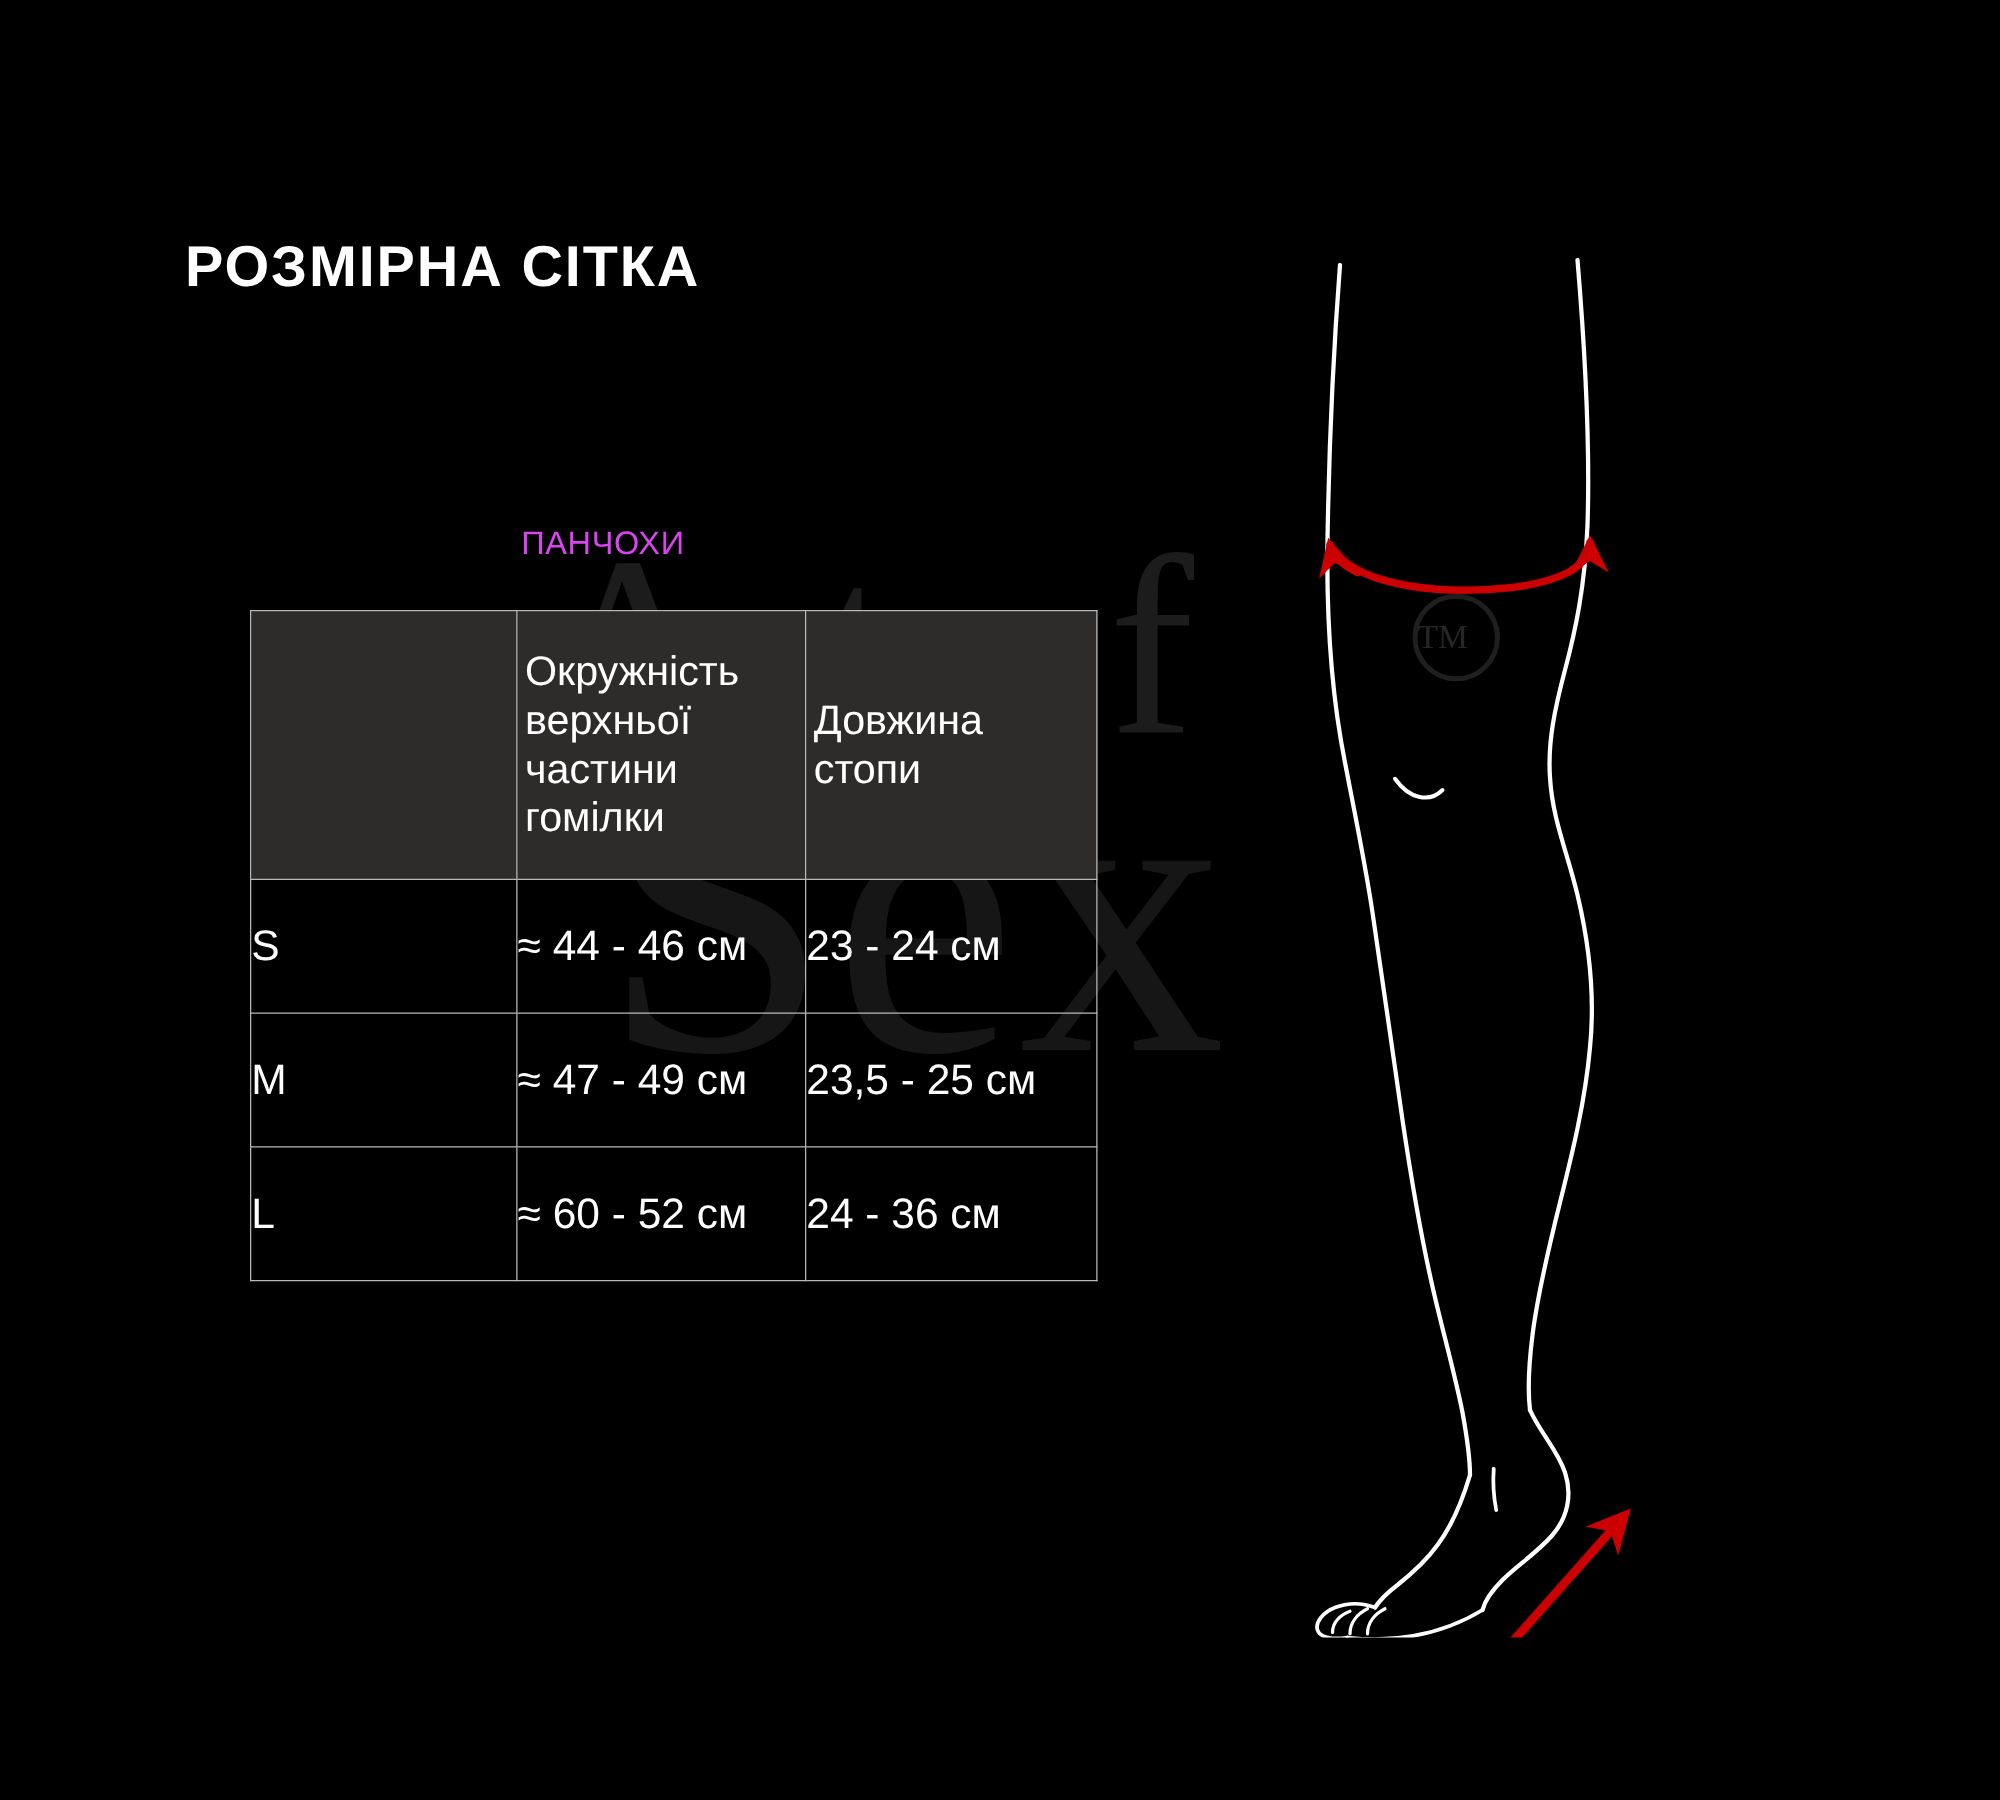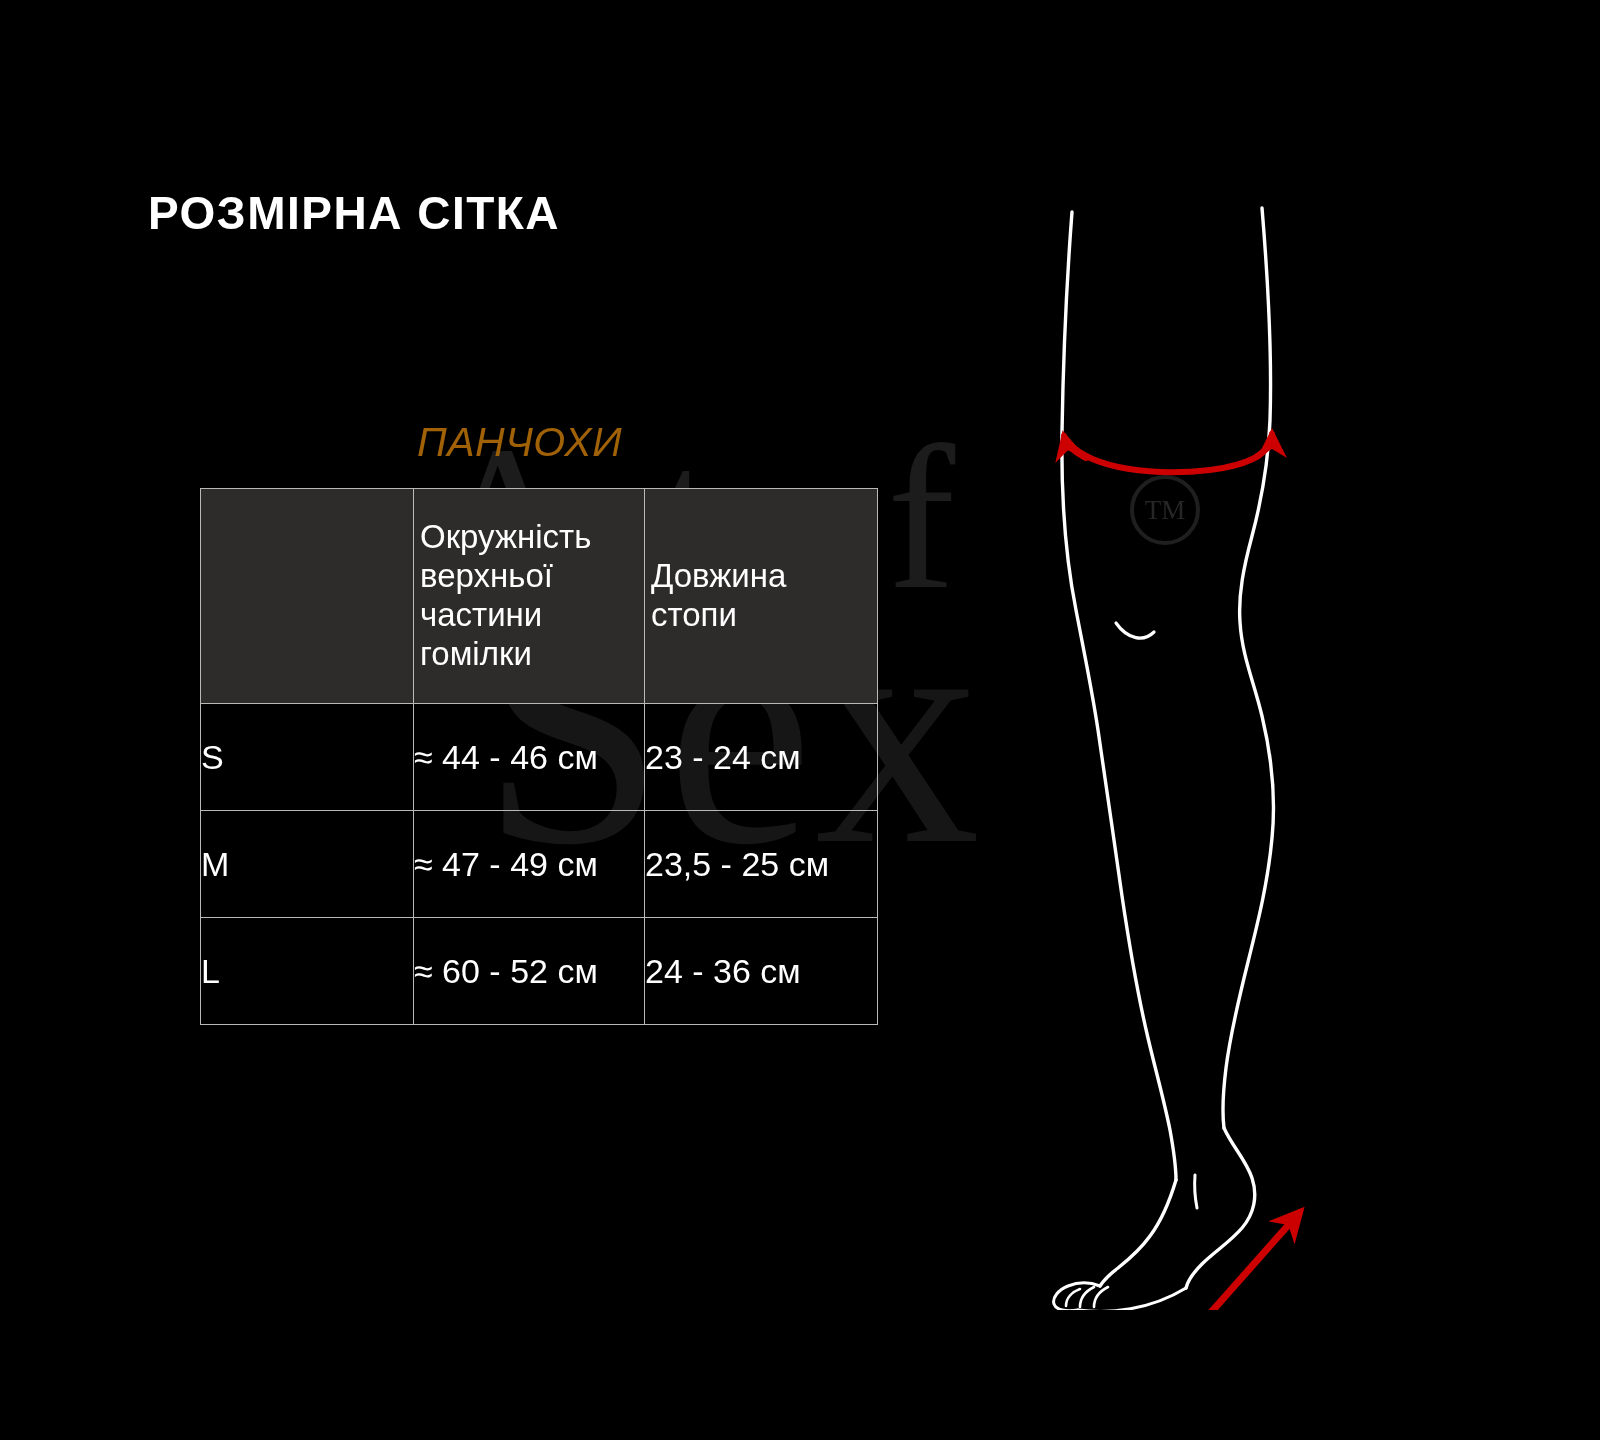--- a/index.html
+++ b/index.html
@@ -59,21 +59,21 @@
     height: 70px;
     border: 4px solid #1f1f1f;
     border-radius: 50%;
     box-sizing: border-box;
   }
   .wm-tm span {
     position: absolute;
     left: 0; right: 0;
     top: 50%;
     transform: translateY(-50%);
-    text-align: center;
+    text-align: left;
     font-family: "Liberation Serif", serif;
     font-size: 27px;
     color: #262626;
     letter-spacing: 0px;
   }
 
   
   .page-title {
     position: absolute;
     left: 148px;
@@ -84,26 +84,25 @@
     color: #ffffff;
     z-index: 3;
     white-space: nowrap;
   }
 
   
   .section-label {
     position: absolute;
     left: 417px;
     top: 419px;
-    font-size: 41px;
+    font-size: 26px;
     letter-spacing: 0.5px;
-    color: #a16207;
+    color: #d946ef;
     z-index: 3;
     white-space: nowrap;
-    font-style: italic;
   }
 
   
   .size-table {
     position: absolute;
     left: 200px;
     top: 488px;
     width: 638px;
     border-collapse: collapse;
     z-index: 2;

